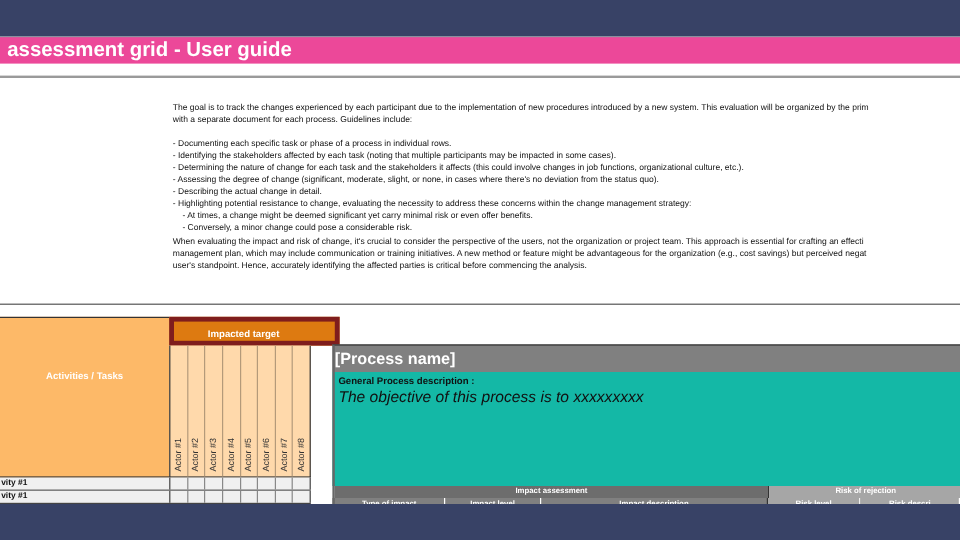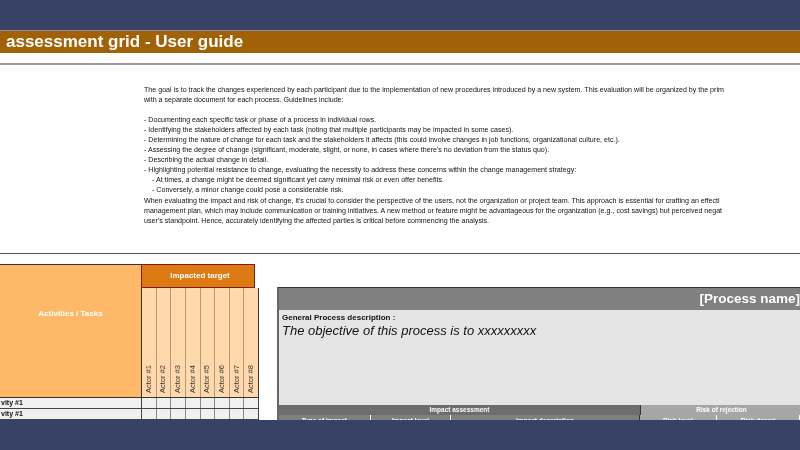--- a/index.html
+++ b/index.html
@@ -1,50 +1,50 @@
 <!DOCTYPE html>
 <html><head>
   <meta charset="utf-8">
   <style>
     * { box-sizing: border-box; margin: 0; padding: 0; }
     html, body { width: 800px; height: 450px; overflow: hidden; }
     body { background: #384266; font-family: "Liberation Sans", sans-serif; position: relative; }
     .top-band { position: absolute; left: 0; top: 0; width: 800px; height: 30px; background: #384266; }
     .sheet { position: absolute; left: 0; top: 30px; width: 800px; height: 390px; background: #ffffff; overflow: hidden; }
-    .title-bar { position: absolute; left: 0; top: 0; width: 800px; height: 23px; background: #a16207; border-top: 1px solid #8a8f9e; }
+    .title-bar { position: absolute; left: 0; top: 0; width: 800px; height: 23px; background: #ec4899; border-top: 1px solid #8a8f9e; }
     .title-text { position: absolute; left: 6px; top: 1px; font-size: 17px; font-weight: bold; color: #ffffff; white-space: nowrap; }
     .rule { position: absolute; left: 0; top: 33px; width: 800px; height: 2px; background: #9a9a9a; }
     .principles-label-cell { position: absolute; left: 0; top: 35px; width: 141px; height: 188px; background: #f0f0f0; }
     .principles-label { position: absolute; left: 0; top: 88px; width: 141px; text-align: center; font-size: 8px; font-weight: bold; color: #000; }
     .principles-text { position: absolute; left: 144px; top: 55px; width: 700px; font-size: 7.1px; line-height: 10.05px; color: #111; white-space: nowrap; }
     .principles-text .ln { display: block; height: 10.05px; }
     .principles-text .indent { padding-left: 8px; }
     .rule2 { position: absolute; left: 0; top: 223px; width: 800px; height: 1px; background: #555; }
 
     
     .act-table { position: absolute; left: 0; top: 234px; }
     .act-head { position: absolute; left: 0; top: 0; width: 141px; height: 134px; background: #fdb968; border-top: 1px solid #333; border-bottom: 1px solid #333; }
     .act-head-label { position: absolute; left: 0; top: 44px; width: 141px; text-align: center; color: #fff; font-size: 8px; font-weight: bold; }
-    .imp-head { position: absolute; left: 141px; top: 0; width: 114px; height: 24px; background: #dd7a11; border: 1px solid #7f1d1d; padding-left: 44px; }
+    .imp-head { position: absolute; left: 141px; top: 0; width: 142px; height: 24px; background: #dd7a11; border: 4px solid #7f1d1d; padding-left: 44px; }
     .imp-head-label { position: absolute; left: 0; top: 6px; width: 116px; text-align: center; color: #fff; font-size: 8px; font-weight: bold; }
     .actors { position: absolute; left: 141px; top: 24px; width: 118px; height: 110px; background: #ffd9ab; border-left: 1px solid #333; border-right: 1px solid #333; border-bottom: 1px solid #333; display: flex; }
     .actor { flex: 1; border-right: 1px solid #b49a7a; position: relative; }
     .actor:last-child { border-right: none; }
     .actor span { position: absolute; left: 50%; bottom: 4px; transform-origin: left bottom; transform: translateX(4px) rotate(-90deg); font-size: 7.5px; color: #333; white-space: nowrap; }
     .act-row { position: absolute; left: 0; width: 259px; height: 11px; background: #f0f0f0; border-bottom: 1px solid #444; }
     .act-row .name { position: absolute; left: 1px; top: 1px; font-size: 7px; font-weight: bold; color: #111; }
     .act-row .cells { position: absolute; left: 141px; top: 0; width: 118px; height: 10px; display: flex; border-left: 1px solid #444; border-right: 1px solid #444; }
     .act-row .cells div { flex: 1; border-right: 1px solid #888; }
     .act-row .cells div:last-child { border-right: none; }
 
     
     .proc { position: absolute; left: 277px; top: 257px; width: 523px; }
     .proc-name { position: absolute; left: 0; top: 0; width: 523px; height: 23px; background: #808080; border-top: 1px solid #333; border-left: 2px solid #666; }
-    .proc-name span { position: absolute; left: 0; width: 521px; top: 3px; text-align: right; color: #fff; font-size: 13.5px; font-weight: bold; }
-    .proc-desc { position: absolute; left: 0; top: 23px; width: 523px; height: 95px; background: #e5e5e5; border-left: 2px solid #666; }
+    .proc-name span { position: absolute; left: 0; width: 521px; top: 3px; text-align: left; color: #fff; font-size: 13.5px; font-weight: bold; }
+    .proc-desc { position: absolute; left: 0; top: 23px; width: 523px; height: 95px; background: #14b8a6; border-left: 2px solid #666; }
     .proc-desc-title { position: absolute; left: 3px; top: 3px; font-size: 8px; font-weight: bold; color: #111; }
     .proc-desc-text { position: absolute; left: 3px; top: 13px; font-size: 13px; font-style: italic; color: #111; }
     .grp-row { position: absolute; left: 0; top: 118px; width: 523px; height: 10px; border-left: 2px solid #666; }
     .grp-impact { position: absolute; left: 0; top: 0; width: 362px; height: 10px; background: #6d6d6d; border-right: 1px solid #333; }
     .grp-risk { position: absolute; left: 362px; top: 0; width: 161px; height: 10px; background: #a6a6a6; }
     .grp-row span { position: absolute; top: 1px; width: 100%; text-align: center; color: #fff; font-size: 6.5px; font-weight: bold; }
     .col-row { position: absolute; left: 0; top: 128px; width: 523px; height: 11px; border-left: 2px solid #666; display: flex; background: #808080; }
     .col-row div { height: 11px; border-right: 1px solid #fff; color: #fff; font-size: 6.5px; font-weight: bold; text-align: center; line-height: 11px; white-space: nowrap; overflow: hidden; }
     .c1 { width: 92px; } .c2 { width: 81px; } .c3 { width: 189px; } .c4 { width: 78px; } .c5 { width: 83px; }
   </style>

